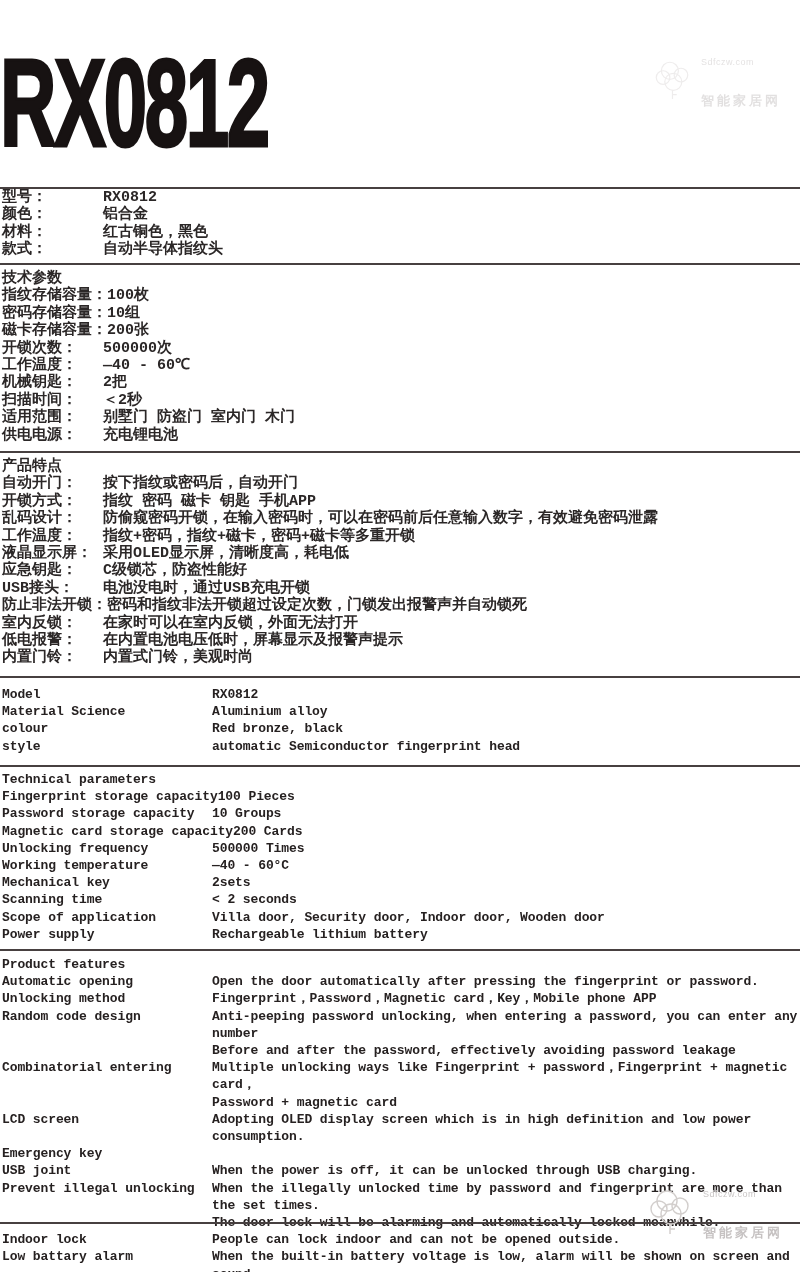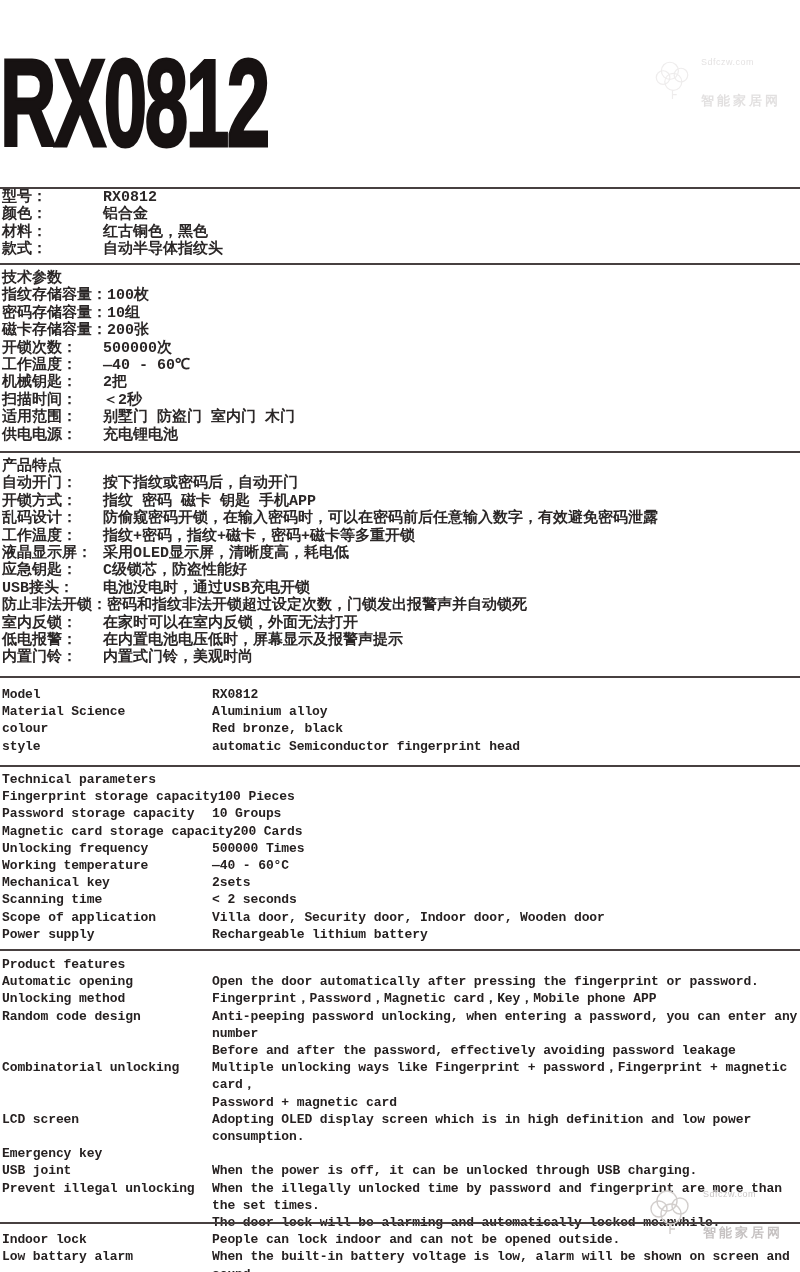--- a/index.html
+++ b/index.html
@@ -290,21 +290,21 @@
           <span class="val">Fingerprint，Password，Magnetic card，Key，Mobile phone APP</span>
         </div>
 
         <div class="row">
           <span class="lab">Random code design</span>
           <span class="val">Anti-peeping password unlocking, when entering a password, you can enter any number
 Before and after the password, effectively avoiding password leakage</span>
         </div>
 
         <div class="row">
-          <span class="lab">Combinatorial unlocking</span>
+          <span class="lab">Combinatorial entering</span>
           <span class="val">Multiple unlocking ways like Fingerprint + password，Fingerprint + magnetic card，
 Password + magnetic card</span>
         </div>
 
         <div class="row">
           <span class="lab">LCD screen</span>
           <span class="val">Adopting OLED display screen which is in high definition and low power consumption.</span>
         </div>
 
         <div class="row">

